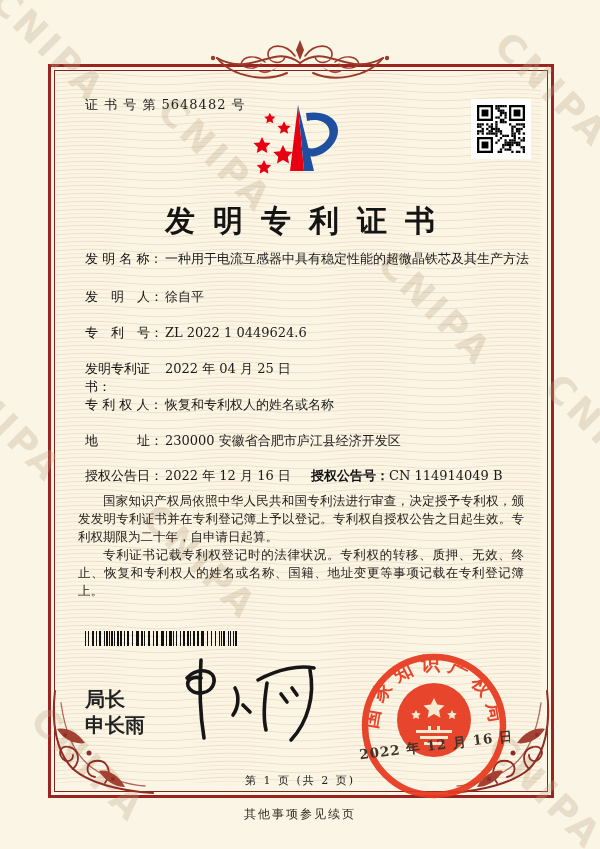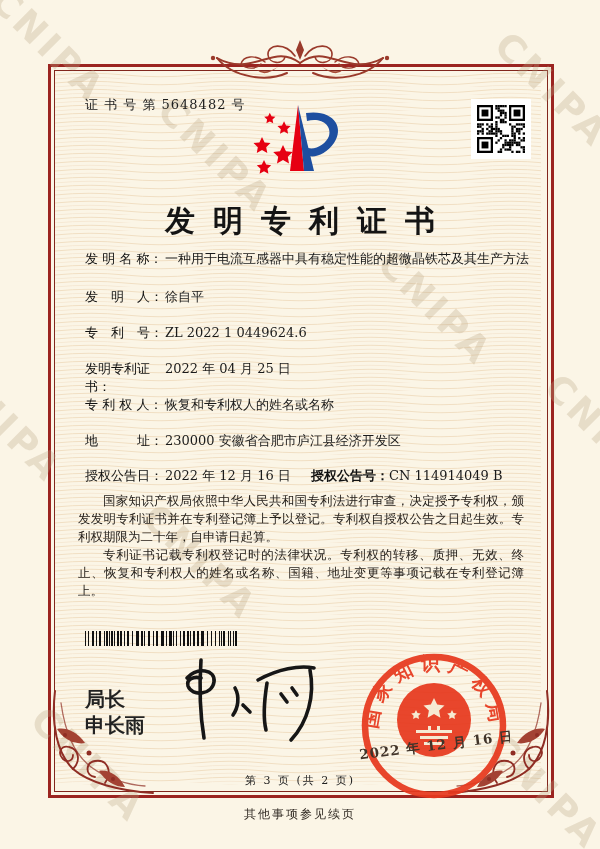--- a/index.html
+++ b/index.html
@@ -389,16 +389,16 @@
         <rect x="58" y="80" width="36" height="3" fill="#f6ead2"></rect>
         <rect x="62" y="86" width="28" height="3" fill="#f6ead2"></rect>
         <rect x="66" y="92" width="20" height="3" fill="#f6ead2"></rect>
         <rect x="70" y="76" width="3" height="5" fill="#f6ead2"></rect>
         <rect x="79" y="76" width="3" height="5" fill="#f6ead2"></rect>
       </g>
       <text x="76" y="100" text-anchor="middle" font-size="13.5" font-weight="bold" fill="#33261c" letter-spacing="1" transform="rotate(-7 76 76)" font-family="'DejaVu Serif','Liberation Serif',serif">2022 年 12 月 16 日</text>
     </g>
   </svg>
 
-  <div class="pagenum">第 3 页 (共 2 页)</div>
+  <div class="pagenum">第 1 页 (共 2 页)</div>
   <div class="contnote">其他事项参见续页</div>
 
 </div>
 
 </body></html>

